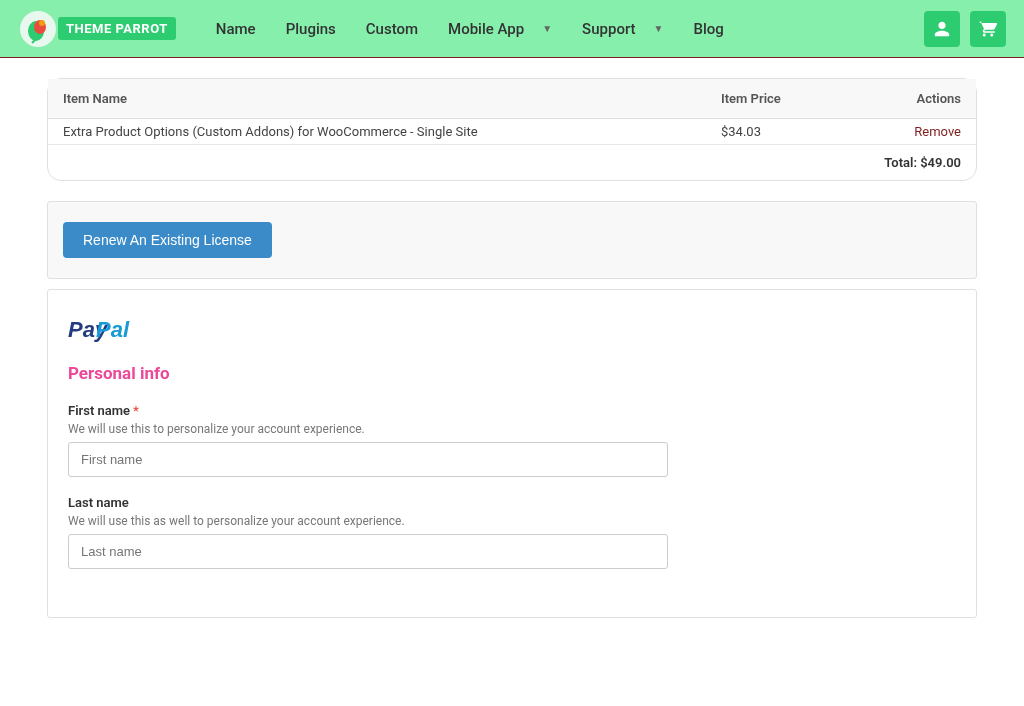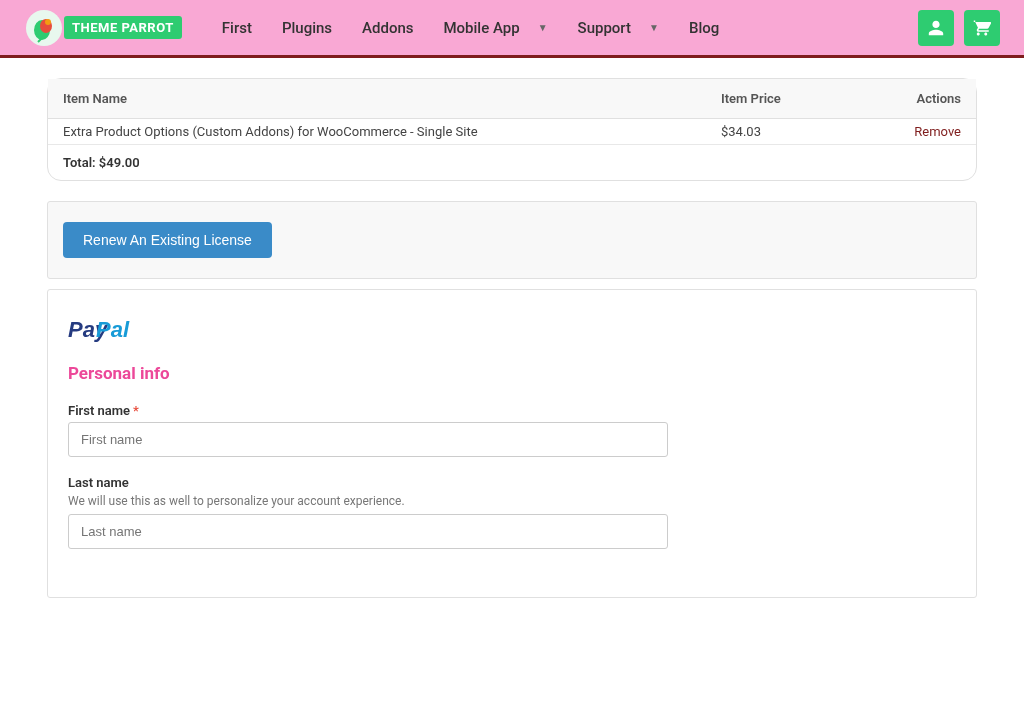--- a/index.html
+++ b/index.html
@@ -2,24 +2,24 @@
 <html><head>
   <meta charset="utf-8">
   <style>
     * { box-sizing: border-box; margin: 0; padding: 0; }
     body { font-family: -apple-system, BlinkMacSystemFont, 'Segoe UI', Roboto, sans-serif; background: #fff; color: #333; font-size: 14px; }
 
     
     .navbar {
       display: flex;
       align-items: center;
-      padding: 0 24px;
+      padding: 0 18px;
       height: 58px;
-      border-bottom: 3px solid #7f1d1d;
-      background: #f9a8d4;
+      border-bottom: 1px solid #7f1d1d;
+      background: #86efac;
     }
     .navbar-logo {
       display: flex;
       align-items: center;
       margin-right: 40px;
     }
     .logo-icon {
       width: 40px;
       height: 40px;
       position: relative;
@@ -108,21 +108,21 @@
     }
     .order-table td.price-cell { text-align: left; }
     .order-table td.actions-cell { text-align: right; }
     .remove-link {
       color: #7f1d1d;
       text-decoration: none;
       font-size: 13px;
       cursor: pointer;
     }
     .total-row td {
-      text-align: left;
+      text-align: right;
       font-weight: 600;
       font-size: 13px;
       padding: 10px 15px;
       border-bottom: none;
       color: #333;
     }
 
     
     .renew-section {
       background: #f8f8f8;
@@ -198,23 +198,23 @@
     <svg class="logo-icon" viewBox="0 0 40 40">
       <circle cx="20" cy="20" r="18" fill="#e8f8ee"></circle>
       <ellipse cx="18" cy="22" rx="8" ry="10" fill="#2ecc71"></ellipse>
       <ellipse cx="22" cy="18" rx="6" ry="7" fill="#e74c3c"></ellipse>
       <circle cx="24" cy="14" r="3" fill="#f39c12"></circle>
       <path d="M20 28 Q16 32 14 34" stroke="#2ecc71" stroke-width="2" fill="none"></path>
     </svg>
     <span class="logo-text">THEME PARROT</span>
   </div>
   <div class="navbar-links">
-    <a href="#">First</a>
+    <a href="#">Name</a>
     <a href="#">Plugins</a>
-    <a href="#">Addons</a>
+    <a href="#">Custom</a>
     <div class="nav-dropdown">
       <span>Mobile App</span>
       <span class="arrow">▼</span>
     </div>
     <div class="nav-dropdown">
       <span>Support</span>
       <span class="arrow">▼</span>
     </div>
     <a href="#">Blog</a>
   </div>
@@ -271,20 +271,21 @@
       </svg>
     </div>
 
     <div class="section-title">Personal info</div>
 
 
     <div class="form-group">
       <label class="form-label">
         <span>First name</span><span class="required">*</span>
       </label>
+      <div class="form-hint">We will use this to personalize your account experience.</div>
       <input class="form-input" type="text" placeholder="First name" style="">
     </div>
 
     <div class="form-group">
       <label class="form-label">
         <span>Last name</span>
       </label>
       <div class="form-hint">We will use this as well to personalize your account experience.</div>
       <input class="form-input" type="text" placeholder="Last name" style="">
     </div>

